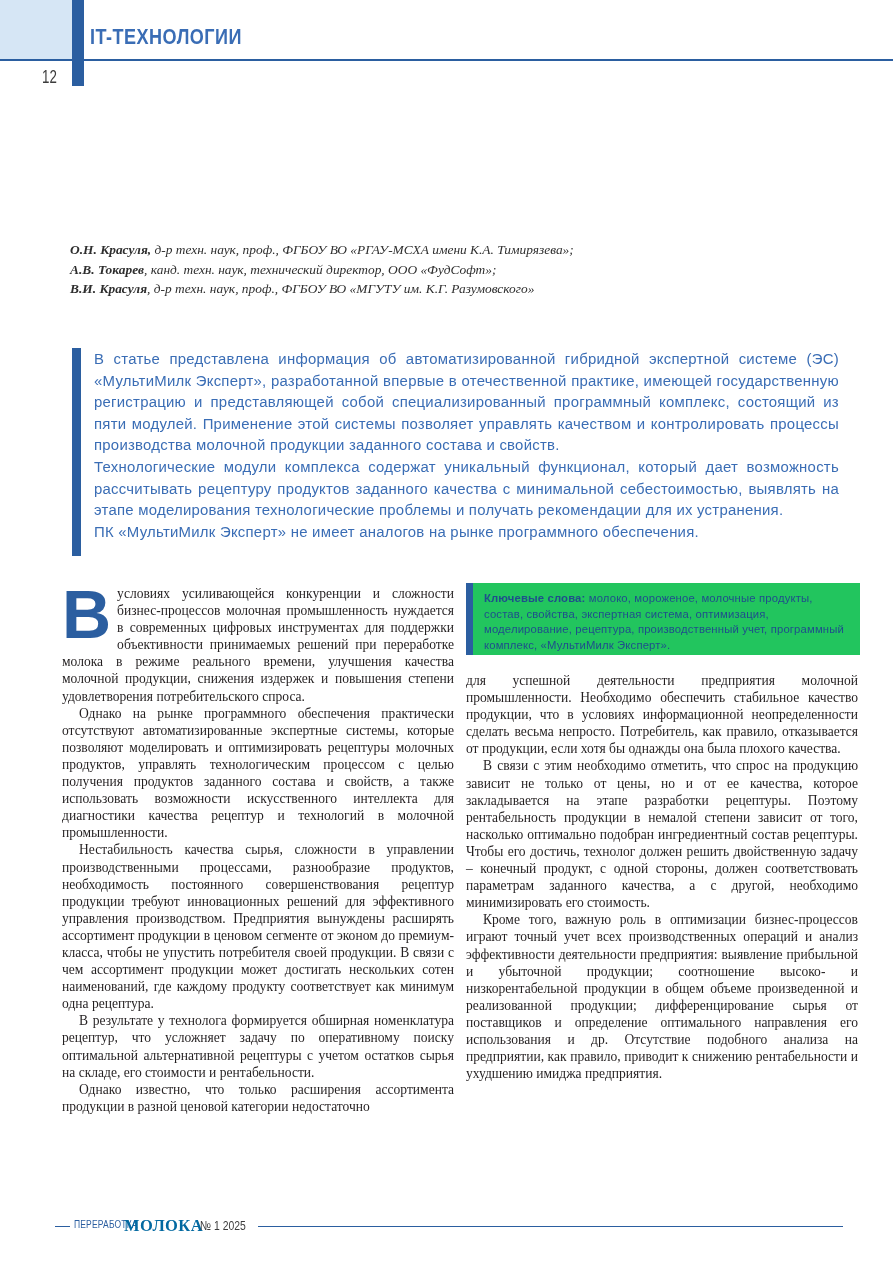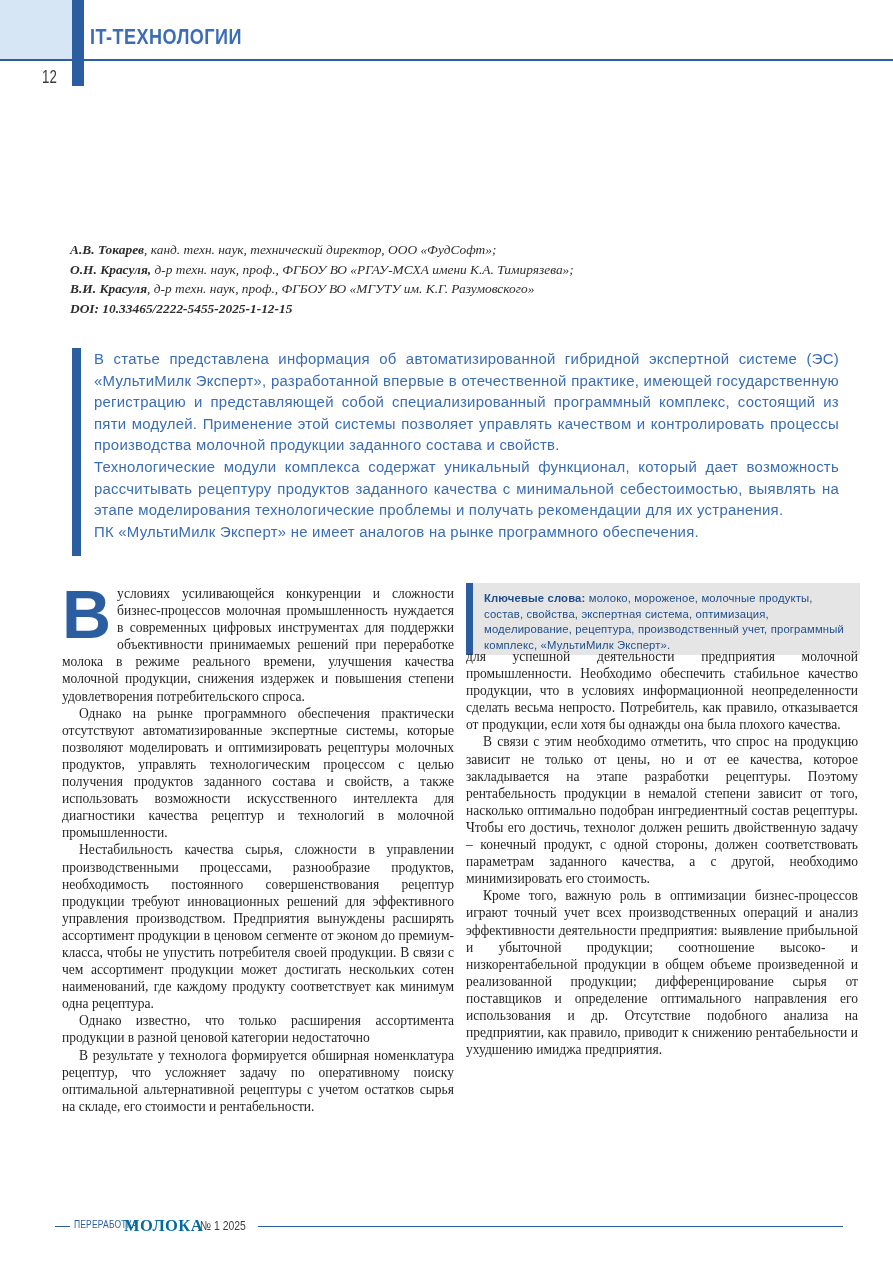--- a/index.html
+++ b/index.html
@@ -130,21 +130,21 @@
   }
   .abstract-text p { margin: 0; }
 
   
   .keywords {
     position: absolute;
     left: 466px;
     top: 583px;
     width: 394px;
     height: 72px;
-    background: #e5e5e5;
+    background: #22c55e;
   }
   .keywords-bar {
     position: absolute;
     left: 0; top: 0;
     width: 7px; height: 72px;
     background: #2b5ea0;
   }
   .keywords-text {
     position: absolute;
     left: 18px; top: 8px;
@@ -171,21 +171,21 @@
   .col p { margin: 0; text-indent: 17px; }
   .col p.noindent { text-indent: 0; }
 
   #col-left {
     left: 62px;
     top: 585px;
     height: 605px;
   }
   #col-right {
     left: 466px;
-    top: 648px;
+    top: 672px;
     height: 520px;
   }
 
   .dropcap {
     float: left;
     font-family: "Liberation Sans", sans-serif;
     font-weight: bold;
     font-size: 68px;
     line-height: 55px;
     color: #2b5ea0;
@@ -249,46 +249,45 @@
 
   <div class="hdr-tint"></div>
   <div class="hdr-rule-left"></div>
   <div class="hdr-rule-right"></div>
   <div class="hdr-bar"></div>
   <div class="section-label">IT-ТЕХНОЛОГИИ</div>
   <div class="page-number">12</div>
 
 
   <div class="authors">
+    <span class="aline"><span class="aname">О.Н. Красуля,</span><span> д-р техн. наук, проф., ФГБОУ ВО «РГАУ-МСХА имени К.А. Тимирязева»;</span></span>
     <span class="aline"><span class="aname">А.В. Токарев</span><span>, канд. техн. наук, технический директор, ООО «ФудСофт»;</span></span>
-    <span class="aline"><span class="aname">О.Н. Красуля,</span><span> д-р техн. наук, проф., ФГБОУ ВО «РГАУ-МСХА имени К.А. Тимирязева»;</span></span>
     <span class="aline"><span class="aname">В.И. Красуля</span><span>, д-р техн. наук, проф., ФГБОУ ВО «МГУТУ им. К.Г. Разумовского»</span></span>
-    <span class="aline doi">DOI: 10.33465/2222-5455-2025-1-12-15</span>
   </div>
 
   <div class="abstract">
     <div class="abstract-bar"></div>
     <div class="abstract-text">
       <p>В статье представлена информация об автоматизированной гибридной экспертной системе (ЭС) «МультиМилк Эксперт», разработанной впервые в отечественной практике, имеющей государственную регистрацию и представляющей собой специализированный программный комплекс, состоящий из пяти модулей. Применение этой системы позволяет управлять качеством и контролировать процессы производства молочной продукции заданного состава и свойств.</p>
       <p>Технологические модули комплекса содержат уникальный функционал, который дает возможность рассчитывать рецептуру продуктов заданного качества с минимальной себестоимостью, выявлять на этапе моделирования технологические проблемы и получать рекомендации для их устранения.</p>
       <p>ПК «МультиМилк Эксперт» не имеет аналогов на рынке программного обеспечения.</p>
     </div>
   </div>
 
   <div class="keywords">
     <div class="keywords-bar"></div>
     <div class="keywords-text"><span class="kw-label">Ключевые слова:</span><span> молоко, мороженое, молочные продукты, состав, свойства, экспертная система, оптимизация, моделирование, рецептура, производственный учет, программный комплекс, «МультиМилк Эксперт».</span></div>
   </div>
 
   <div class="col" id="col-left">
     <p class="noindent"><span class="dropcap">В</span><span> условиях усиливающейся конкуренции и сложности бизнес-процессов молочная промышленность нуждается в современных цифровых инструментах для поддержки объективности принимаемых решений при переработке молока в режиме реального времени, улучшения качества молочной продукции, снижения издержек и повышения степени удовлетворения потребительского спроса.</span></p>
     <p>Однако на рынке программного обеспечения практически отсутствуют автоматизированные экспертные системы, которые позволяют моделировать и оптимизировать рецептуры молочных продуктов, управлять технологическим процессом с целью получения продуктов заданного состава и свойств, а также использовать возможности искусственного интеллекта для диагностики качества рецептур и технологий в молочной промышленности.</p>
     <p>Нестабильность качества сырья, сложности в управлении производственными процессами, разнообразие продуктов, необходимость постоянного совершенствования рецептур продукции требуют инновационных решений для эффективного управления производством. Предприятия вынуждены расширять ассортимент продукции в ценовом сегменте от эконом до премиум-класса, чтобы не упустить потребителя своей продукции. В связи с чем ассортимент продукции может достигать нескольких сотен наименований, где каждому продукту соответствует как минимум одна рецептура.</p>
+    <p>В результате у технолога формируется обширная номенклатура рецептур, что усложняет задачу по оперативному поиску оптимальной альтернативной рецептуры с учетом остатков сырья на складе, его стоимости и рентабельности.</p>
     <p>Однако известно, что только расширения ассортимента продукции в разной ценовой категории недостаточно</p>
-    <p>В результате у технолога формируется обширная номенклатура рецептур, что усложняет задачу по оперативному поиску оптимальной альтернативной рецептуры с учетом остатков сырья на складе, его стоимости и рентабельности.</p>
   </div>
 
   <div class="col" id="col-right">
     <p class="noindent">для успешной деятельности предприятия молочной промышленности. Необходимо обеспечить стабильное качество продукции, что в условиях информационной неопределенности сделать весьма непросто. Потребитель, как правило, отказывается от продукции, если хотя бы однажды она была плохого качества.</p>
     <p>В связи с этим необходимо отметить, что спрос на продукцию зависит не только от цены, но и от ее качества, которое закладывается на этапе разработки  рецептуры. Поэтому рентабельность продукции в немалой степени зависит от того, насколько оптимально подобран ингредиентный состав рецептуры. Чтобы его достичь, технолог должен решить двойственную задачу – конечный продукт, с одной стороны, должен соответствовать параметрам заданного качества, а с другой, необходимо минимизировать его стоимость.</p>
     <p>Кроме того, важную роль в оптимизации бизнес-процессов играют точный учет всех производственных операций и анализ эффективности деятельности предприятия: выявление прибыльной и убыточной продукции; соотношение высоко- и низкорентабельной продукции в общем объеме произведенной и реализованной продукции; дифференцирование  сырья от поставщиков и определение оптимального направления его использования и др. Отсутствие подобного анализа  на предприятии, как правило, приводит к снижению рентабельности и ухудшению имиджа предприятия.</p>
   </div>
 
   <div class="footer">
     <div class="f-rule-l"></div>

